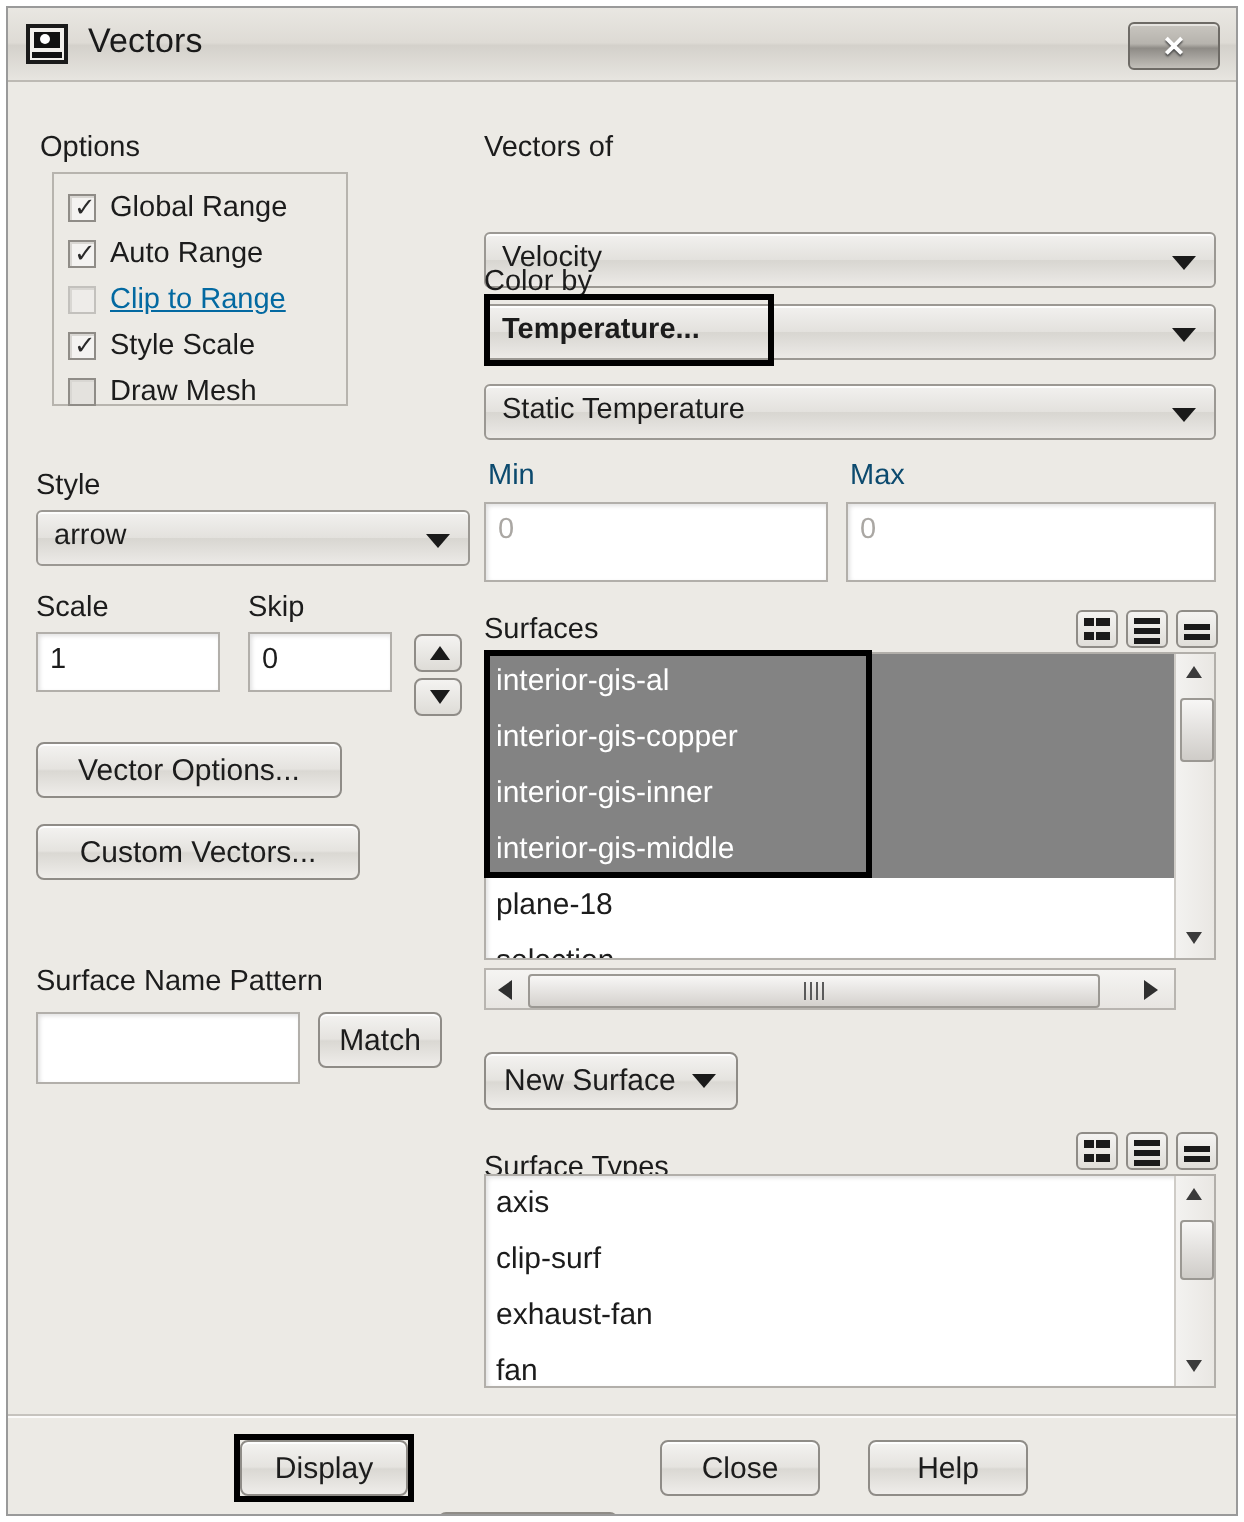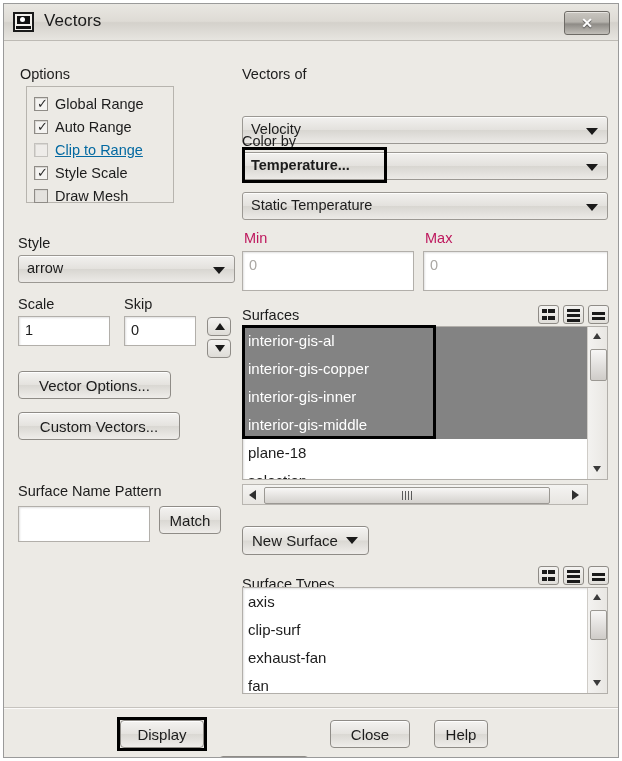--- a/index.html
+++ b/index.html
@@ -47,21 +47,21 @@
     cursor:pointer;
   }
   .close-btn .x{
     position:absolute;left:0;top:0;width:100%;height:100%;
     display:flex;align-items:center;justify-content:center;
     color:#fff;font-size:14px;font-weight:bold;
     text-shadow:0 1px 1px #4a4a4a;
   }
   
   .lbl{position:absolute;font-size:14.5px;color:#1c1c1c;white-space:nowrap;}
-  .lbl.dim{color:#be185d;}
+  .lbl.dim{color:#0c4a6e;}
   .group{
     position:absolute;border:1px solid #b7b4ae;background:transparent;
     box-sizing:border-box;
   }
   
   .cbrow{position:absolute;height:22px;display:flex;align-items:center;cursor:pointer;}
   .cbox{
     width:14px;height:14px;border:1px solid #8f8c87;background:#f4f3f1;
     box-sizing:border-box;position:relative;margin-right:7px;flex:0 0 auto;
     box-shadow:inset 1px 1px 0 #d9d7d3;
@@ -378,15 +378,15 @@
           <i></i>
         </div>
     </div>
   </div>
 
   <div class="sep footer-top" style="top:703px;"></div>
   <div class="btn" style="left:116px;top:716px;width:84px;height:28px;">Display</div>
   <div class="annot" style="left:113px;top:713px;width:90px;height:34px;"></div>
   <div class="btn" style="left:215px;top:716px;width:90px;height:28px;margin-top:36px;">Compute</div>
   <div class="btn" style="left:326px;top:716px;width:80px;height:28px;">Close</div>
-  <div class="btn" style="left:430px;top:716px;width:54px;height:28px;">Help</div>
+  <div class="btn" style="left:430px;top:716px;width:80px;height:28px;">Help</div>
 
 </div>
 
 </body></html>

